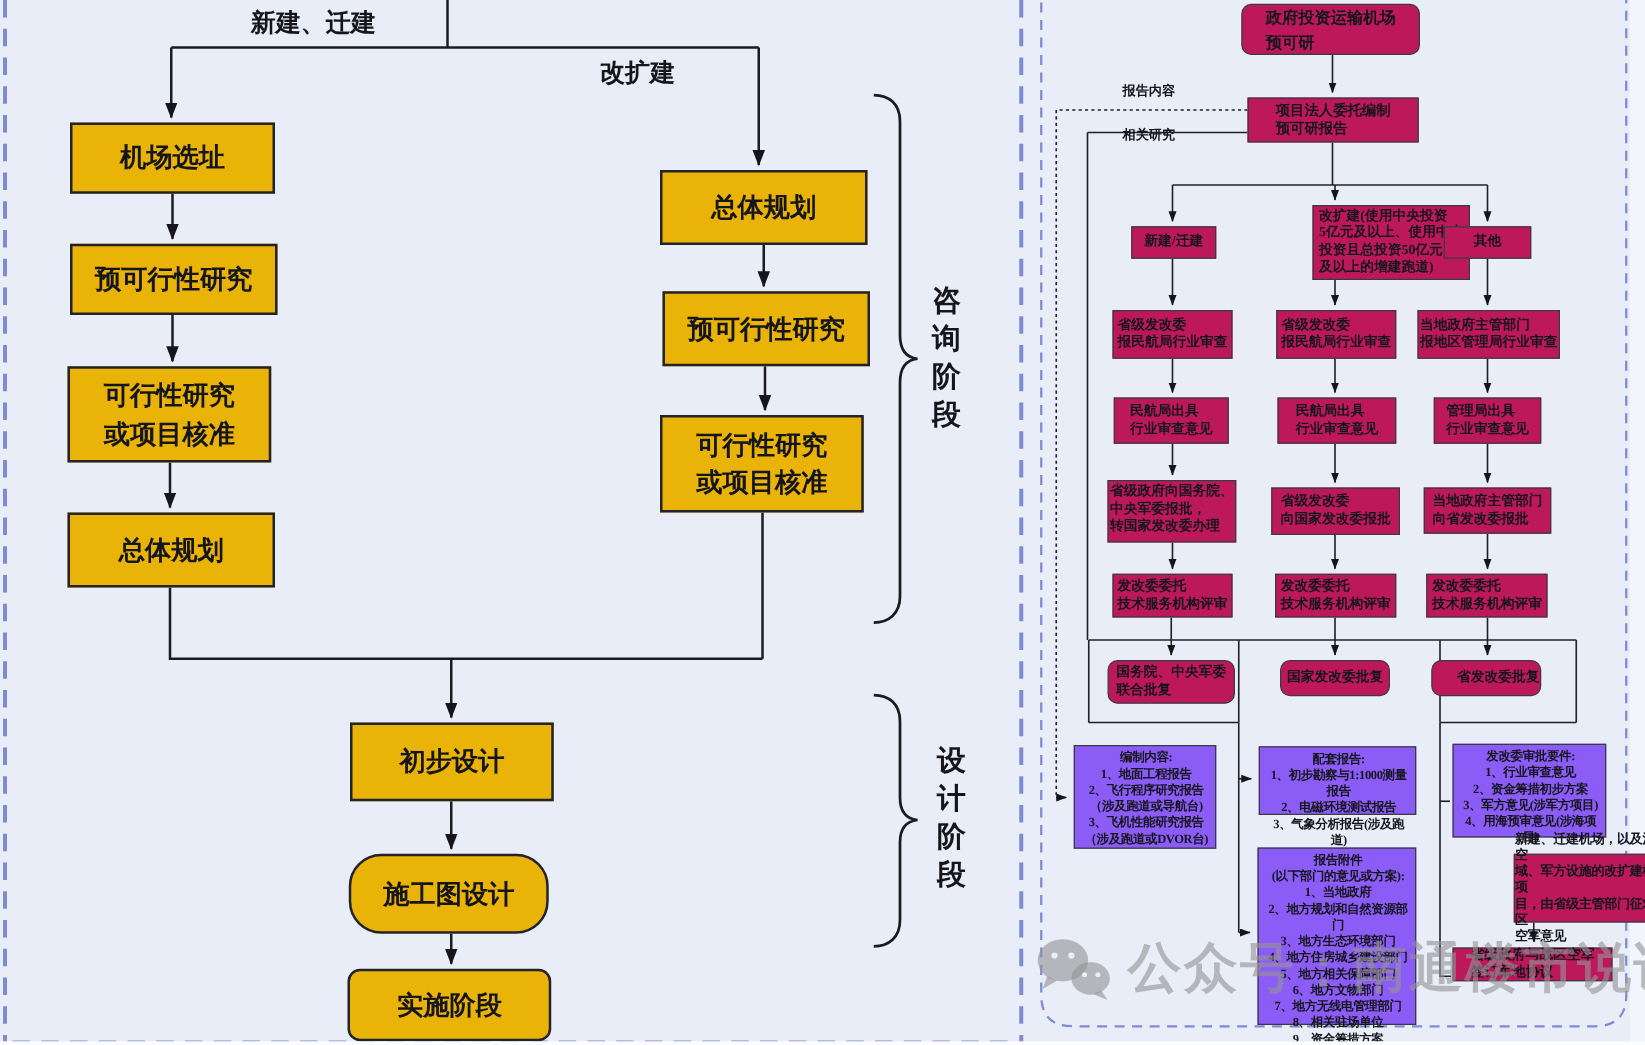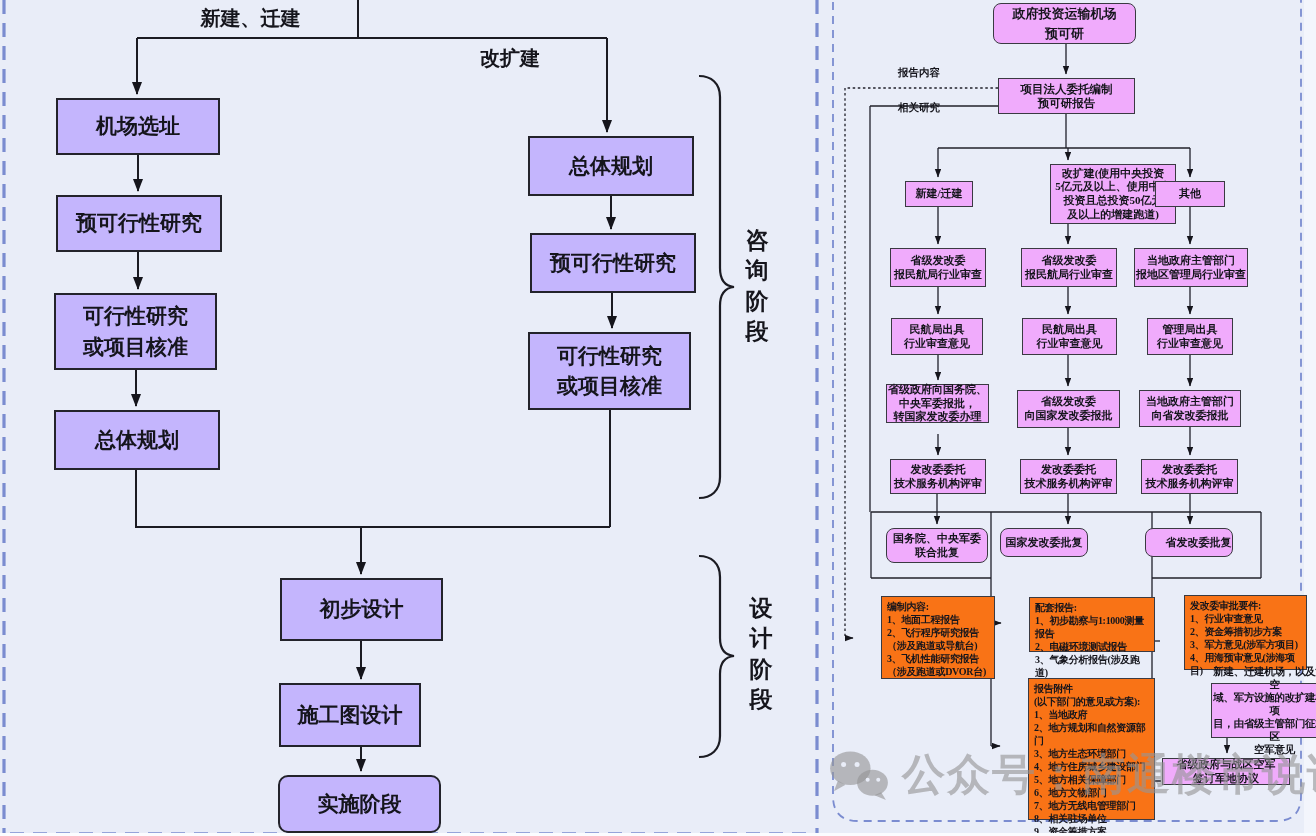--- a/index.html
+++ b/index.html
@@ -6,50 +6,49 @@
   body{
     width:1316px;height:836px;position:relative;overflow:hidden;
     background:#e9edf8;
     font-family:"Liberation Serif","DejaVu Serif",serif;
     color:#15151c;
   }
   #lines{position:absolute;left:0;top:0;z-index:1;}
   
   .bx{
     position:absolute;box-sizing:border-box;
-    background:#c4b5fd;border:2px solid #23232b;
+    background:#eab308;border:2px solid #23232b;
     display:flex;align-items:center;justify-content:center;text-align:center;
     font-size:21px;font-weight:bold;line-height:1.45;white-space:pre-line;
     z-index:2;
   }
   .bx.rnd{border-radius:10px;}
   .toplabel{
     position:absolute;z-index:2;font-size:20px;font-weight:bold;text-align:center;
   }
   .bracelabel{
     position:absolute;z-index:2;font-size:23px;font-weight:bold;text-align:center;
     white-space:pre-line;line-height:1.32;
   }
   
   .sb{
     position:absolute;box-sizing:border-box;
-    background:#f0abfc;border:1.4px solid #3a3a42;
-    display:flex;align-items:center;justify-content:center;text-align:center;
+    background:#be185d;border:1.4px solid #3a3a42;
+    display:flex;align-items:center;justify-content:center;text-align:left;
     font-size:11px;font-weight:bold;line-height:1.25;white-space:pre-line;
     z-index:2;
   }
   .sb.rnd{border-radius:8px;}
   .sb.title{font-size:13px;line-height:1.5;border-width:1.5px;}
   .lst{
     position:absolute;box-sizing:border-box;
-    background:#f97316;border:1.4px solid #3a3a42;
+    background:#8b5cf6;border:1.4px solid #3a3a42;
     font-size:10px;font-weight:bold;line-height:1.3;white-space:pre-line;
-    text-align:left;padding:3px 3px 2px 5px;letter-spacing:-0.3px;
+    text-align:center;padding:3px 3px 2px 5px;letter-spacing:-0.3px;
     z-index:2;
-    margin-left:22px;
   }
   .tinylabel{
     position:absolute;z-index:2;font-size:10.5px;font-weight:bold;
   }
   #watermark{
     position:absolute;left:828px;top:746px;z-index:9;
     display:flex;align-items:center;gap:12px;
     color:rgba(148,148,150,0.62);
     font-family:"Liberation Sans","DejaVu Sans",sans-serif;
     font-size:43px;font-weight:bold;letter-spacing:2px;white-space:nowrap;
@@ -155,21 +154,21 @@
 <div class="bx" style="left:54px;top:293px;width:163px;height:77px;">可行性研究
 或项目核准</div>
 <div class="bx" style="left:54px;top:410px;width:166px;height:60px;">总体规划</div>
 
 <div class="bx" style="left:528px;top:136px;width:166px;height:60px;">总体规划</div>
 <div class="bx" style="left:530px;top:233px;width:166px;height:60px;">预可行性研究</div>
 <div class="bx" style="left:528px;top:332px;width:163px;height:78px;">可行性研究
 或项目核准</div>
 
 <div class="bx" style="left:280px;top:578px;width:163px;height:63px;">初步设计</div>
-<div class="bx" style="left:279px;top:683px;width:142px;height:64px;">施工图设计</div>
+<div class="bx" style="left:279px;top:683px;width:160px;height:64px;border-radius:26px;">施工图设计</div>
 <div class="bx rnd" style="left:278px;top:775px;width:163px;height:58px;">实施阶段</div>
 
 <div class="bracelabel" style="left:740px;top:226px;width:34px;">咨
 询
 阶
 段</div>
 <div class="bracelabel" style="left:744px;top:594px;width:34px;">设
 计
 阶
 段</div>
@@ -196,38 +195,38 @@
 <div class="sb" style="left:1134px;top:248px;width:114px;height:39px;">当地政府主管部门
 报地区管理局行业审查</div>
 
 <div class="sb" style="left:891px;top:318px;width:92px;height:37px;">民航局出具
 行业审查意见</div>
 <div class="sb" style="left:1022px;top:318px;width:95px;height:37px;">民航局出具
 行业审查意见</div>
 <div class="sb" style="left:1147px;top:318px;width:86px;height:37px;">管理局出具
 行业审查意见</div>
 
-<div class="sb" style="left:886px;top:384px;width:103px;height:39px;">省级政府向国务院、
+<div class="sb" style="left:886px;top:384px;width:103px;height:50px;font-family:Liberation Mono, monospace;">省级政府向国务院、
 中央军委报批，
 转国家发改委办理</div>
 <div class="sb" style="left:1017px;top:390px;width:103px;height:38px;">省级发改委
 向国家发改委报批</div>
 <div class="sb" style="left:1139px;top:390px;width:102px;height:37px;">当地政府主管部门
 向省发改委报批</div>
 
 <div class="sb" style="left:890px;top:459px;width:96px;height:35px;">发改委委托
 技术服务机构评审</div>
 <div class="sb" style="left:1020px;top:459px;width:97px;height:35px;">发改委委托
 技术服务机构评审</div>
 <div class="sb" style="left:1141px;top:459px;width:97px;height:35px;">发改委委托
 技术服务机构评审</div>
 
 <div class="sb rnd" style="left:886px;top:528px;width:102px;height:35px;">国务院、中央军委
 联合批复</div>
-<div class="sb rnd" style="left:1000px;top:528px;width:88px;height:29px;">国家发改委批复</div>
+<div class="sb rnd" style="left:1024px;top:528px;width:88px;height:29px;">国家发改委批复</div>
 <div class="sb rnd" style="left:1145px;top:528px;width:88px;height:29px;padding-left:19px;">省发改委批复</div>
 
 <div class="lst" style="left:859px;top:596px;width:114px;height:83px;">编制内容:
 1、地面工程报告
 2、飞行程序研究报告
 （涉及跑道或导航台)
 3、飞机性能研究报告
 （涉及跑道或DVOR台)</div>
 <div class="lst" style="left:1007px;top:597px;width:126px;height:55px;">配套报告:
 1、初步勘察与1:1000测量报告

